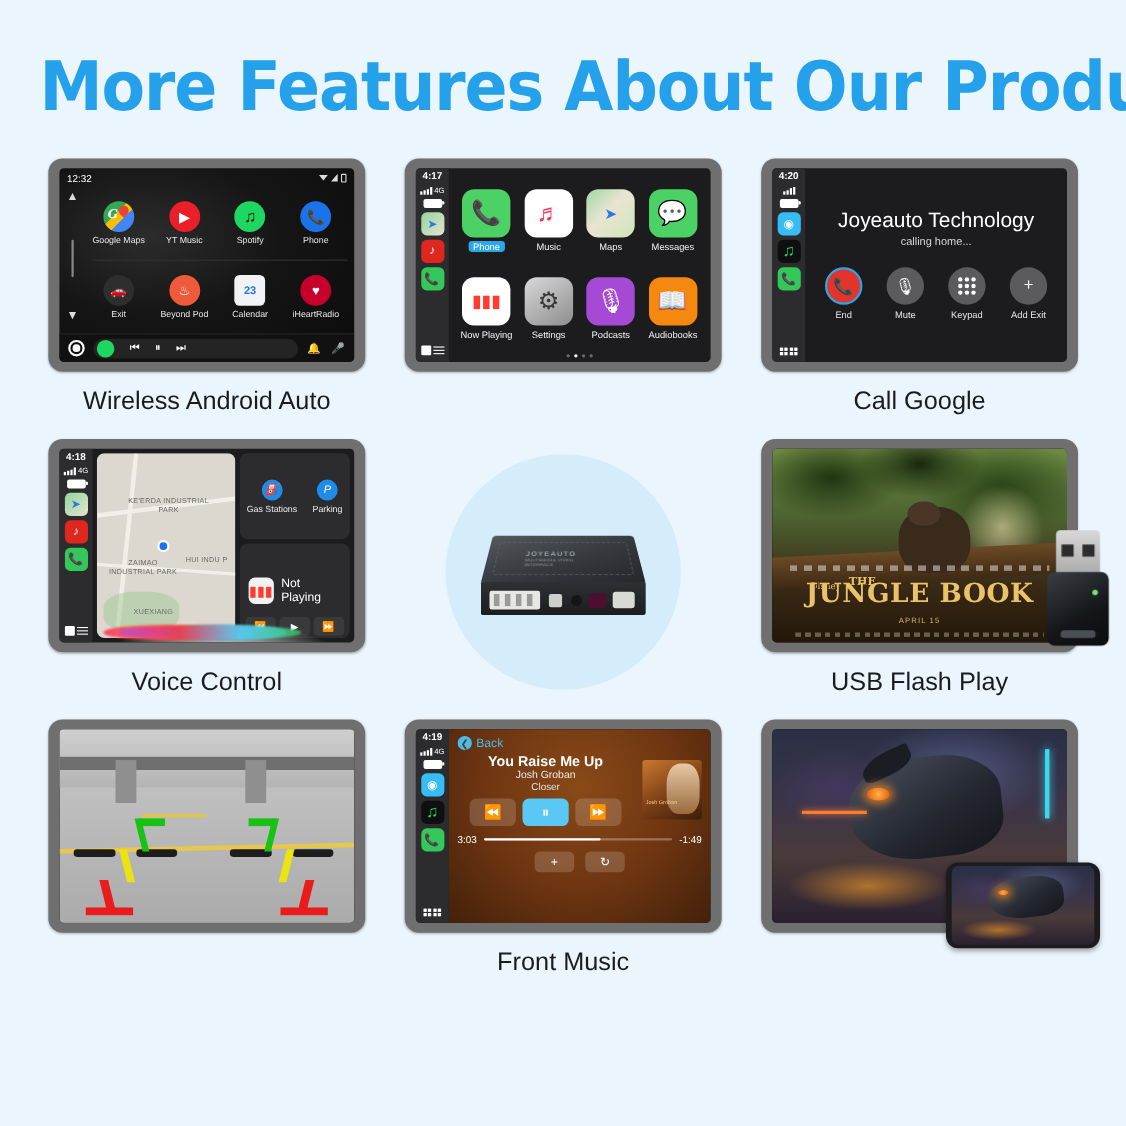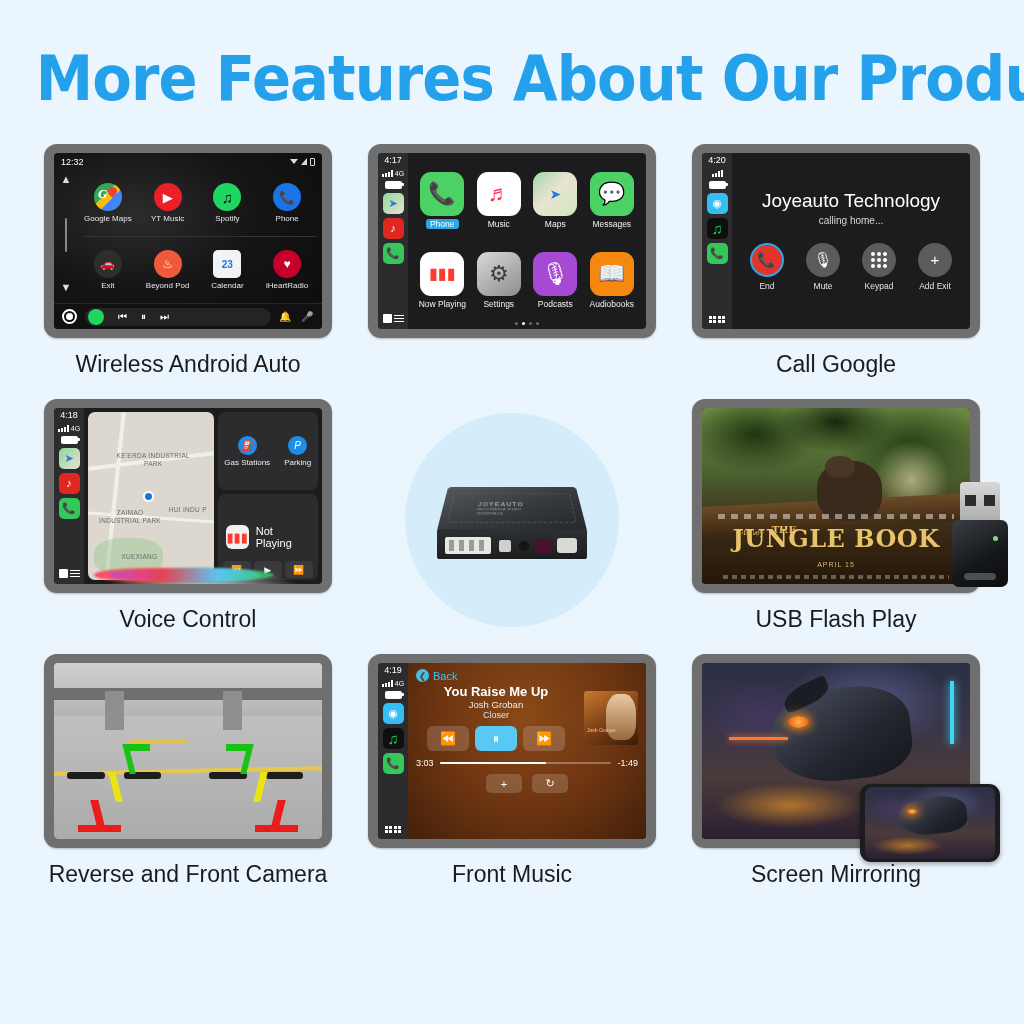--- a/index.html
+++ b/index.html
@@ -66,21 +66,21 @@
   .aa-right{display:flex;gap:10px;align-items:center;}
 
   
   .gmaps{background:linear-gradient(135deg,#34a853 0%,#34a853 40%,#fbbc04 40%,#fbbc04 60%,#4285f4 60%);}
   .gmaps .pin{width:9px;height:9px;background:#ea4335;border-radius:50% 50% 50% 0;transform:rotate(-45deg);position:absolute;top:4px;right:5px;}
   .gmaps .g{position:absolute;left:4px;top:5px;color:#fff;font-size:11px;font-weight:bold;font-family:"DejaVu Serif",serif;}
 
   
   .cp-screen{background:#1c1c1e;}
   .cp-rail{width:30px;background:#2c2c2e;display:flex;flex-direction:column;align-items:center;padding-top:3px;gap:4px;}
-  .cp-time{color:#fff;font-size:9px;font-weight:normal;line-height:1.1;}
+  .cp-time{color:#fff;font-size:9px;font-weight:bold;line-height:1.1;}
   .cp-sig{display:flex;align-items:flex-end;gap:1px;height:7px;}
   .cp-sig span{width:2px;background:#fff;}
   .cp-net{color:#fff;font-size:7px;margin-left:2px;}
   .cp-sigrow{display:flex;align-items:center;}
   .cp-batt{width:17px;height:8px;background:#fff;border-radius:2px;position:relative;}
   .cp-batt:after{content:"";position:absolute;right:-2px;top:2px;width:1.5px;height:3px;background:#fff;border-radius:0 1px 1px 0;}
   .cp-appic{width:21px;height:21px;border-radius:5px;display:flex;align-items:center;justify-content:center;font-size:11px;color:#fff;}
   .cp-foot{margin-top:auto;margin-bottom:6px;display:flex;gap:2px;}
   .cp-foot .sq{width:9px;height:9px;background:#fff;border-radius:1px;}
   .cp-foot .lines{display:flex;flex-direction:column;gap:1.5px;justify-content:center;}
@@ -610,21 +610,20 @@
           <i class="hbar" style="left:9%;top:92%;width:16%;background:#ea1b1b;"></i>
 
           <i class="g" style="right:27%;top:46%;height:17%;transform:skewX(-14deg);"></i>
           <i class="hbar" style="right:27%;top:46%;width:9%;background:#18c215;"></i>
           <i class="y" style="right:21.5%;top:62%;height:17%;transform:skewX(-14deg);"></i>
           <i class="r" style="right:15%;top:78%;height:17%;transform:skewX(-14deg);"></i>
           <i class="hbar" style="right:9%;top:92%;width:16%;background:#ea1b1b;"></i>
         </div>
       </div>
     </div>
-    <div class="caption">Reverse and Front Camera</div>
   </div>
 
   <div class="cell">
     <div class="tablet">
       <div class="screen cp-screen">
         <div class="cp-rail">
           <span class="cp-time">4:19</span>
           <span class="cp-sigrow">
             <span class="cp-sig">
                 <span style="height:3px"></span>
@@ -704,16 +703,15 @@
         <div class="pscr">
           <div class="game">
             <i class="sky"></i>
             <i class="mech"></i>
             <i class="eye"></i>
             <i class="glow"></i>
           </div>
         </div>
       </div>
     </div>
-    <div class="caption">Screen Mirroring</div>
   </div>
 
 </div>
 
 </body></html>

